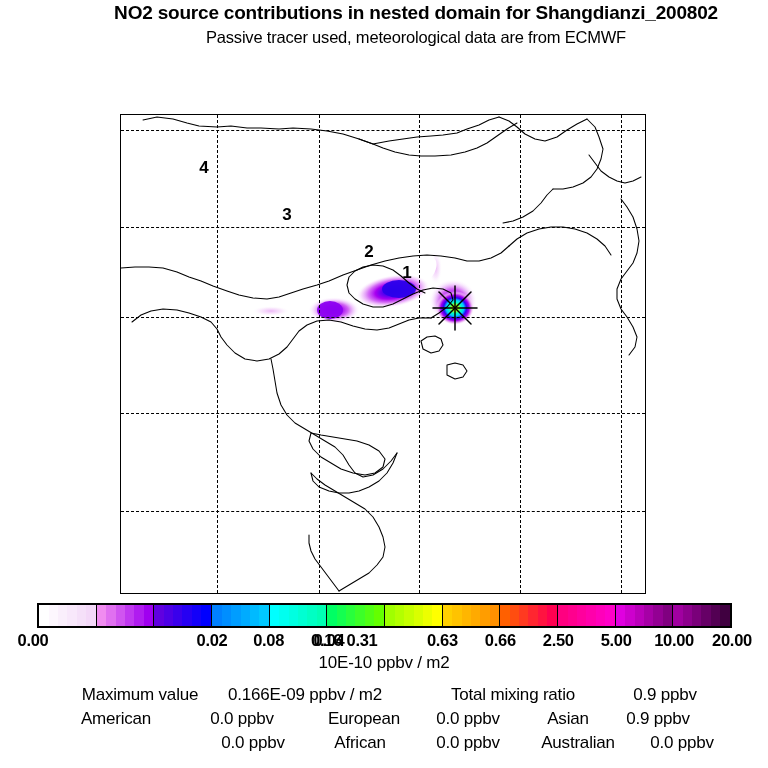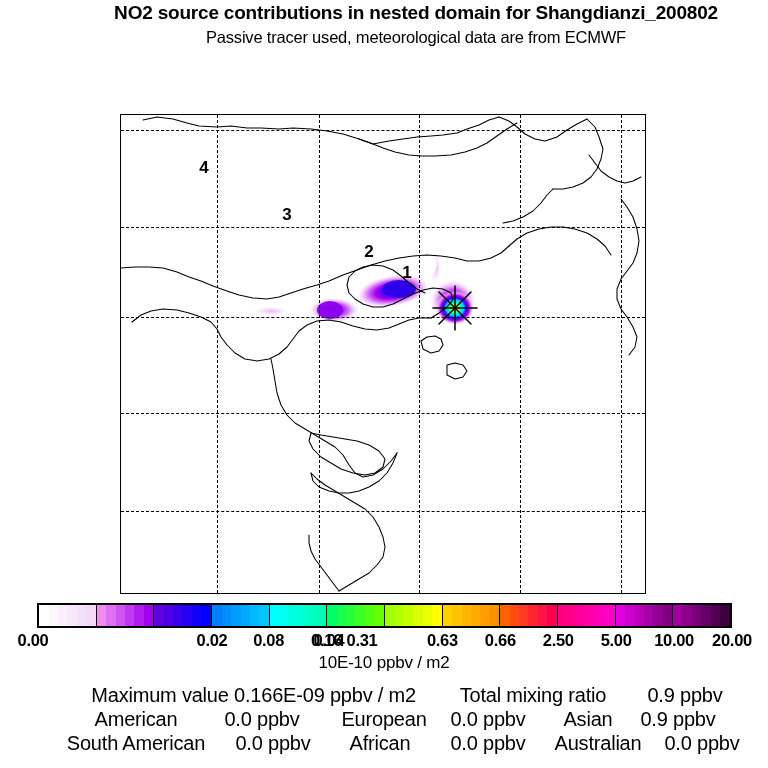--- a/index.html
+++ b/index.html
@@ -86,25 +86,24 @@
     letter-spacing:-0.2px;
   }
 
   
   .footer{
     position:absolute;left:0;top:684px;width:768px;
   }
   .f-row{position:relative;height:24px;width:768px;}
   .f-cell{
     position:absolute;
-    font-size:20px;line-height:22px;
+    font-size:17px;line-height:22px;
     white-space:nowrap;
     letter-spacing:-0.2px;
     transform:translateX(-50%);
-    margin-left:20px;
   }
 </style>
 </head>
 <body>
 
 <div class="page">
 
   <div class="header">
     <div class="title">NO2 source contributions in nested domain for Shangdianzi_200802</div>
     <div class="subline">Passive tracer used, meteorological data are from ECMWF</div>
@@ -295,21 +294,20 @@
     </div>
     <div class="f-row">
       <div class="f-cell" style="left:116px;">American</div>
       <div class="f-cell" style="left:242px;">0.0 ppbv</div>
       <div class="f-cell" style="left:364px;">European</div>
       <div class="f-cell" style="left:468px;">0.0 ppbv</div>
       <div class="f-cell" style="left:568px;">Asian</div>
       <div class="f-cell" style="left:658px;">0.9 ppbv</div>
     </div>
     <div class="f-row">
-      <div class="f-cell" style="left:116px;">South American</div>
       <div class="f-cell" style="left:253px;">0.0 ppbv</div>
       <div class="f-cell" style="left:360px;">African</div>
       <div class="f-cell" style="left:468px;">0.0 ppbv</div>
       <div class="f-cell" style="left:578px;text-align:right;">Australian</div>
       <div class="f-cell" style="left:682px;">0.0 ppbv</div>
     </div>
   </div>
 
 </div>
 

